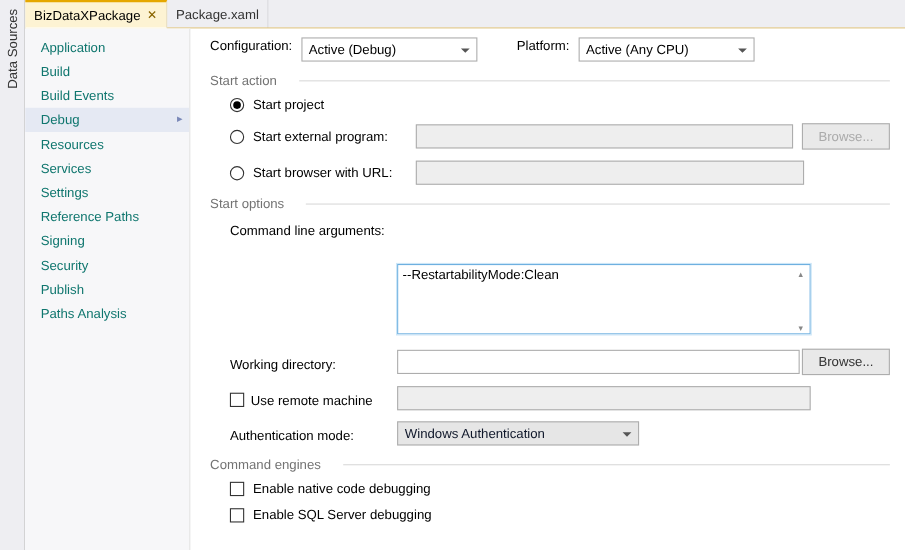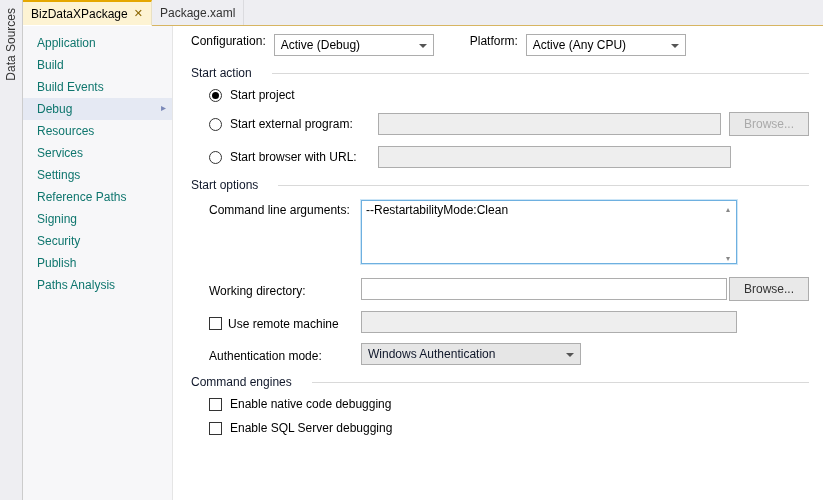--- a/index.html
+++ b/index.html
@@ -16,33 +16,33 @@
   .nav { width:150px; background:#f7f7f9; padding-top:6px; border-right:1px solid #e5e5e5; }
   .nav-item { padding:4px 14px; color:#0f766e; cursor:pointer; }
   .nav-item.selected { background:#e5e9f3; position:relative; }
   .nav-item.selected::after { content:"▸"; position:absolute; right:6px; color:#7a88b8; font-size:10px; }
   .content { flex:1; padding: 8px 14px 0 18px; overflow:hidden; }
   .row { display:flex; align-items:flex-start; gap:8px; margin-bottom:10px; }
   .lbl { color:#000; }
   .dropdown { position:relative; height:22px; border:1px solid #adadad; background:#fff; display:flex; align-items:center; padding:0 18px 0 6px; }
   .dropdown::after { content:""; position:absolute; right:6px; top:9px; border:4px solid transparent; border-top-color:#555; }
   .dropdown.disabled { background:#e6e6e6; color:#0f172a; }
-  .fieldset-label { color:#0f172a; display:flex; align-items:center; gap:20px; margin: 6px 0 8px 0; }
+  .fieldset-label { color:#737373; display:flex; align-items:center; gap:20px; margin: 6px 0 8px 0; }
   .fieldset-label .line { flex:1; height:1px; background:#d9d9d9; }
   .opt-row { display:flex; align-items:center; gap:8px; margin: 4px 0 10px 18px; }
   .radio { width:13px; height:13px; border:1px solid #333; border-radius:50%; display:flex; align-items:center; justify-content:center; }
   .radio.checked::after { content:""; width:7px; height:7px; background:#000; border-radius:50%; }
   .chk { width:13px; height:13px; border:1px solid #333; }
   .txt { height:22px; border:1px solid #adadad; background:#fff; padding:0 4px; }
   .txt.disabled { background:#eee; }
   .btn { height:24px; border:1px solid #adadad; background:#e9e9e9; padding:0 14px; display:flex; align-items:center; color:#333; }
   .btn.disabled { color:#aaa; }
   .form-row { display:flex; align-items:flex-start; gap:2px; margin:4px 0 10px 18px; }
   .form-label { width:150px; padding-top:3px; }
-  .textarea-wrap { position:relative; flex:1; }
+  .textarea-wrap { position:relative; flex:1;margin-top:40px; }
   .textarea { width:100%; height:64px; border:1px solid #6eb0e0; outline:1px solid #cde6f7; padding:2px 18px 2px 4px; resize:none; font-family:inherit; font-size:12px; }
   .ta-scroll { position:absolute; right:1px; top:1px; bottom:1px; width:16px; display:flex; flex-direction:column; justify-content:space-between; pointer-events:none; }
   .ta-arrow { width:16px; height:16px; display:flex; align-items:center; justify-content:center; font-size:8px; color:#888; }
   .spacer-right { width:70px; }
 </style>
 </head>
 <body>
 
 <div class="root">
   <div class="vtab">

